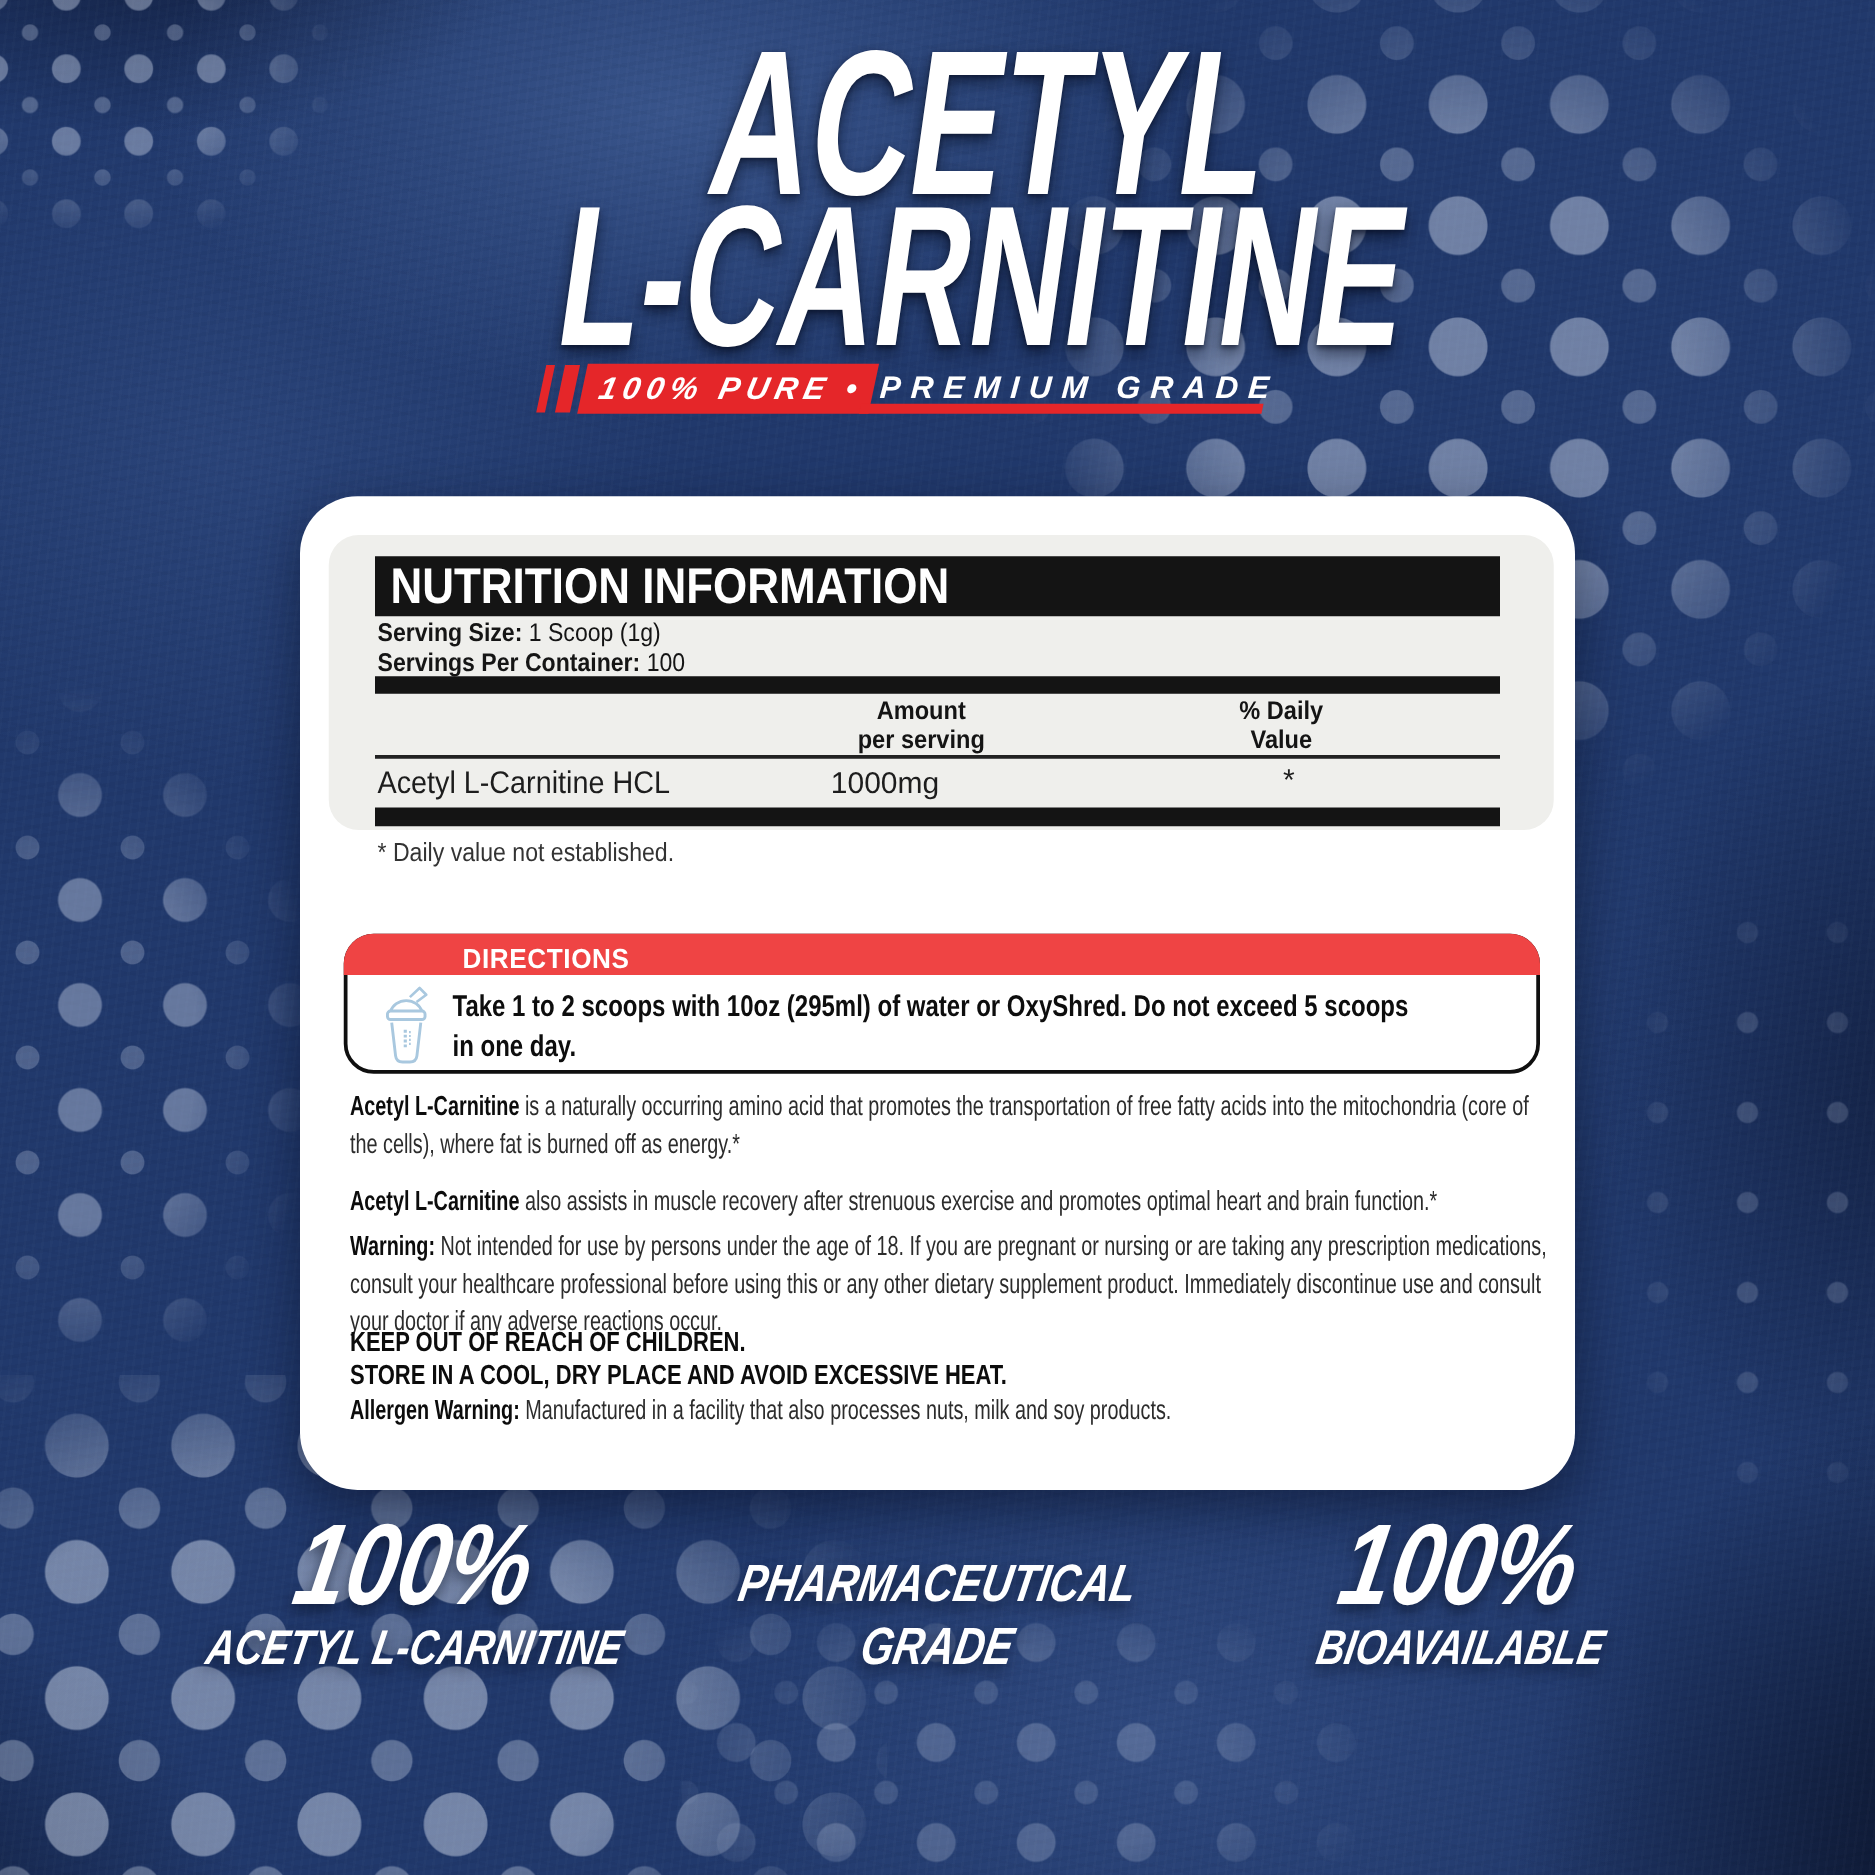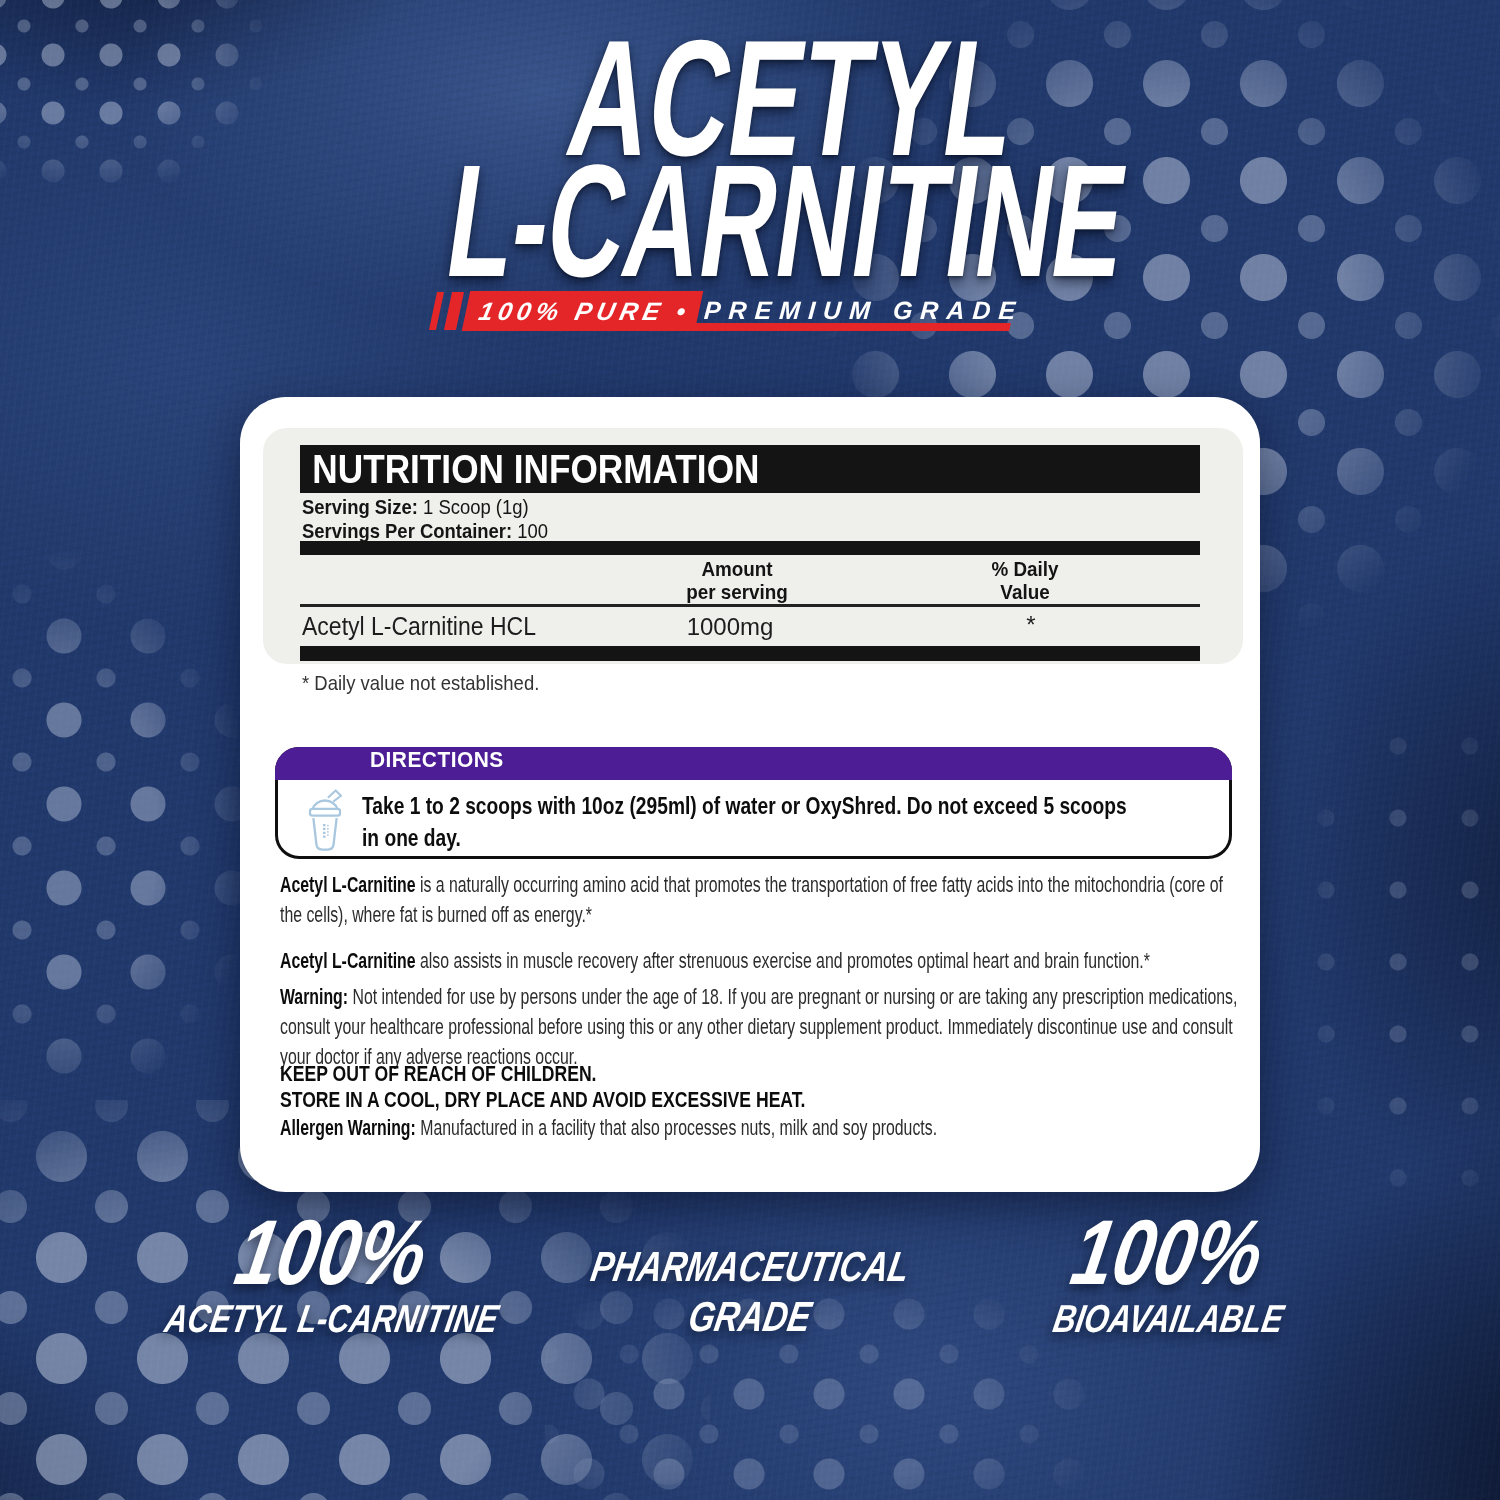--- a/index.html
+++ b/index.html
@@ -142,33 +142,33 @@
   #n-serving b{font-weight:bold;}
   #n-bar2{top:113px;height:14px;}
   .n-colhead{position:absolute;top:129px;width:200px;text-align:center;
     font-weight:bold;font-size:20.5px;line-height:23px;color:#141414;
     transform:scaleX(.92);transform-origin:center top;}
   #n-col-amount{left:374px;}
   #n-col-dv{left:662px;}
   #n-rule{top:176px;height:3px;background:#222;}
   .n-rowtext{position:absolute;color:#1d1d1d;font-size:25px;white-space:nowrap;}
   #n-row-name{left:39px;top:184px;transform:scaleX(.92);transform-origin:left top;}
-  #n-row-amount{left:367px;top:185px;width:200px;text-align:center;font-size:24px;}
+  #n-row-amount{left:345px;top:185px;width:200px;text-align:center;font-size:24px;}
   #n-row-dv{left:668px;top:183px;width:200px;text-align:center;font-size:24px;}
   #n-bar3{top:218px;height:15px;}
   #n-footnote{position:absolute;left:39px;top:243px;font-size:21px;color:#333;
     transform:scaleX(.88);transform-origin:left top;white-space:nowrap;}
   
   #directions-box{
     position:absolute;left:35px;top:350px;width:951px;height:106px;
     border:3px solid #0f0f0f;border-radius:24px;background:#fff;overflow:visible;
   }
   #directions-header{
-    position:absolute;left:-3px;top:-3px;width:957px;height:33px;background:#4c1d95;
-    border-radius:24px 24px 0 0;display:flex;align-items:flex-start;
+    position:absolute;left:-3px;top:-3px;width:957px;height:33px;background:#ef4444;
+    border-radius:24px 24px 0 0;display:flex;align-items:flex-end;
   }
   #directions-header span{
     color:#fff;font-weight:bold;font-size:22px;letter-spacing:.5px;padding-left:100px;
     display:inline-block;transform:scaleX(.95);transform-origin:left center;
   }
   #directions-text{
     position:absolute;left:84px;top:40px;width:965px;
     font-weight:bold;font-size:24px;line-height:32px;color:#0d0d0d;
     transform:scaleX(.8);transform-origin:left top;
   }

